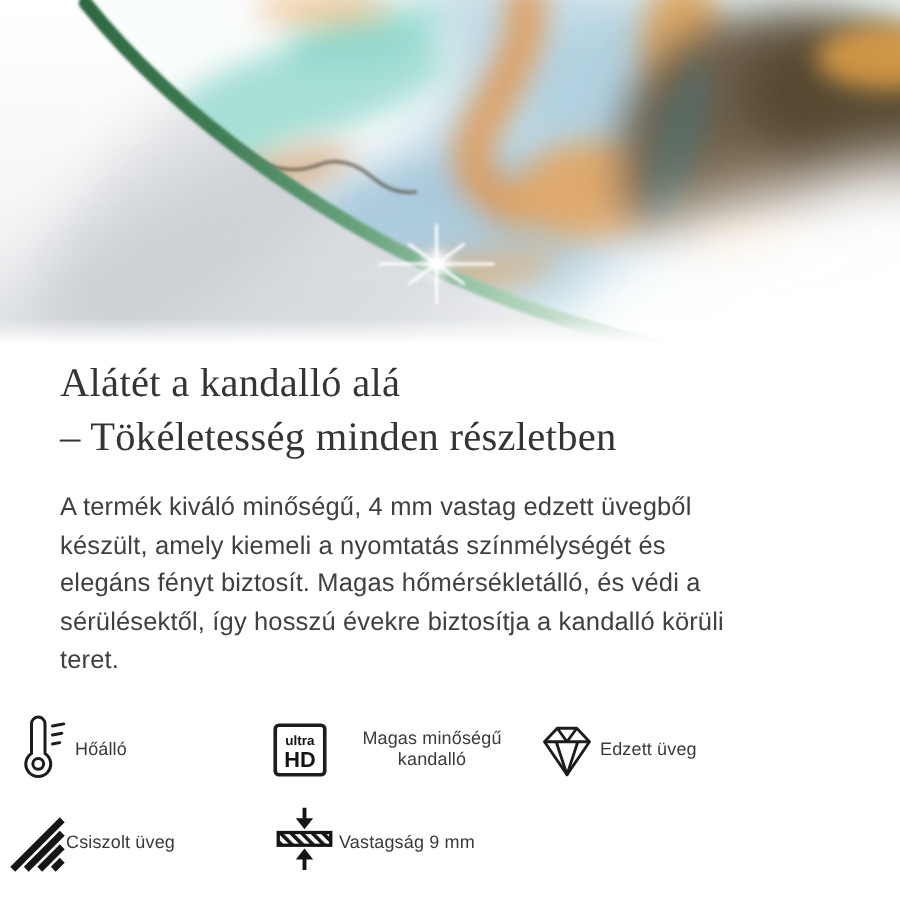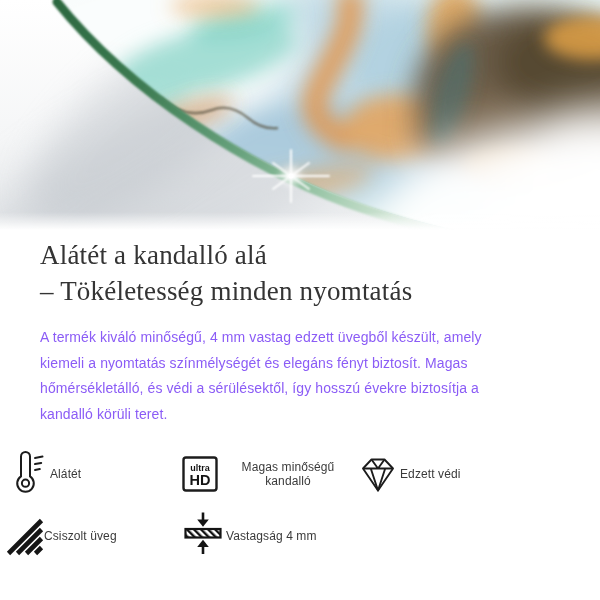--- a/index.html
+++ b/index.html
@@ -14,21 +14,21 @@
   .hero svg{display:block;}
 
   
   .text-pad{padding:0 40px;}
   h1.title{
     font-family:"Liberation Serif",serif;font-weight:400;
     font-size:27px;line-height:36px;color:#343434;
     margin:7px 0 16px 0;letter-spacing:0.2px;
   }
   p.desc{
-    margin:0;font-size:14px;line-height:25.5px;color:#8b5cf6;
+    margin:0;font-size:17px;line-height:25.5px;color:#404040;
     max-width:516px;letter-spacing:0.1px;
   }
 
   
   .features{
     display:grid;grid-template-columns:repeat(3,1fr);
     row-gap:12px;margin-top:17px;padding:0 4px;
   }
   .feature{display:flex;flex-direction:row;align-items:center;text-align:center;}
   .feature .icon-box{height:50px;display:flex;align-items:flex-end;justify-content:center;}
@@ -146,37 +146,37 @@
         <circle cx="291" cy="176" r="9" fill="#ffffff" opacity="0.9" filter="url(#b4)"></circle>
         <path d="M253,176 h76 M291,150 v52 M273,163 l36,26 M273,189 l36,-26" stroke="#ffffff" stroke-width="2" opacity="0.95" stroke-linecap="round" filter="url(#b1)"></path>
         <circle cx="291" cy="176" r="2.5" fill="#ffffff"></circle>
       </g>
 
       <rect x="0" y="212" width="600" height="18" fill="url(#fadeW)"></rect>
     </svg>
   </div>
 
   <div class="text-pad">
-    <h1 class="title"><span>Alátét a kandalló alá</span><br><span>– Tökéletesség minden nyomtatás</span></h1>
+    <h1 class="title"><span>Alátét a kandalló alá</span><br><span>– Tökéletesség minden részletben</span></h1>
     <p class="desc">A termék kiváló minőségű, 4 mm vastag edzett üvegből készült, amely kiemeli a nyomtatás színmélységét és elegáns fényt biztosít. Magas hőmérsékletálló, és védi a sérülésektől, így hosszú évekre biztosítja a kandalló körüli teret.</p>
   </div>
 
   <div class="features">
 
     <div class="feature">
       <div class="icon-box">
         <svg width="46" height="46" viewBox="0 0 46 46">
           <g fill="none" stroke="#1c1c1c" stroke-width="2" stroke-linecap="round">
             <path d="M17,8.5 a4.5,4.5 0 0 1 9,0 V28.4 a8.3,8.3 0 1 1 -9,0 Z" stroke-linejoin="round"></path>
             <circle cx="21.5" cy="35.2" r="3.6"></circle>
             <path d="M31,10 L38.5,8.6 M31,16 L37.2,14.9 M31,22 L35.8,21.1"></path>
           </g>
         </svg>
       </div>
-      <div class="label">Alátét</div>
+      <div class="label">Hőálló</div>
     </div>
 
     <div class="feature">
       <div class="icon-box">
         <svg width="40" height="40" viewBox="0 0 40 40">
           <rect x="3.5" y="3.5" width="33" height="33" rx="2.5" fill="none" stroke="#1c1c1c" stroke-width="2.4"></rect>
           <text x="20" y="16.5" text-anchor="middle" font-size="9" font-weight="bold" fill="#141414" font-family="Liberation Sans, sans-serif">ultra</text>
           <text x="20" y="31" text-anchor="middle" font-size="14.5" font-weight="bold" fill="#141414" font-family="Liberation Sans, sans-serif">HD</text>
         </svg>
       </div>
@@ -186,21 +186,21 @@
 
     <div class="feature">
       <div class="icon-box">
         <svg width="44" height="40" viewBox="0 0 44 40">
           <g fill="none" stroke="#1c1c1c" stroke-width="1.9" stroke-linejoin="round">
             <path d="M7,14.5 L15.5,5.5 H28.5 L37,14.5 L22,36.5 Z"></path>
             <path d="M7,14.5 H37 M15.5,5.5 L22,14.5 L28.5,5.5 M14.8,14.5 L22,36.5 L29.2,14.5"></path>
           </g>
         </svg>
       </div>
-      <div class="label">Edzett védi</div>
+      <div class="label">Edzett üveg</div>
     </div>
 
     <div class="feature">
       <div class="icon-box">
         <svg width="40" height="40" viewBox="0 0 40 40">
           <g stroke="#161616" stroke-width="4.6" fill="none">
             <path d="M4.5,37.5 L37.5,4.5 M13.5,37.5 L37.5,13.5 M22.5,37.5 L37.5,22.5 M31.5,37.5 L37.5,31.5"></path>
           </g>
         </svg>
       </div>
@@ -216,17 +216,17 @@
               <rect width="2.4" height="5" fill="#141414"></rect>
             </pattern>
           </defs>
           <line x1="23" y1="2.5" x2="23" y2="10" stroke="#141414" stroke-width="2.6"></line>
           <path d="M17.2,9.5 H28.8 L23,16.8 Z" fill="#141414"></path>
           <rect x="5.5" y="19" width="35" height="8.5" fill="url(#hp)" stroke="#141414" stroke-width="2.2"></rect>
           <path d="M17.2,37 H28.8 L23,29.7 Z" fill="#141414"></path>
           <line x1="23" y1="36.5" x2="23" y2="44" stroke="#141414" stroke-width="2.6"></line>
         </svg>
       </div>
-      <div class="label">Vastagság 4 mm</div>
+      <div class="label">Vastagság 9 mm</div>
     </div>
 
   </div>
 </div>
 
 </body></html>

